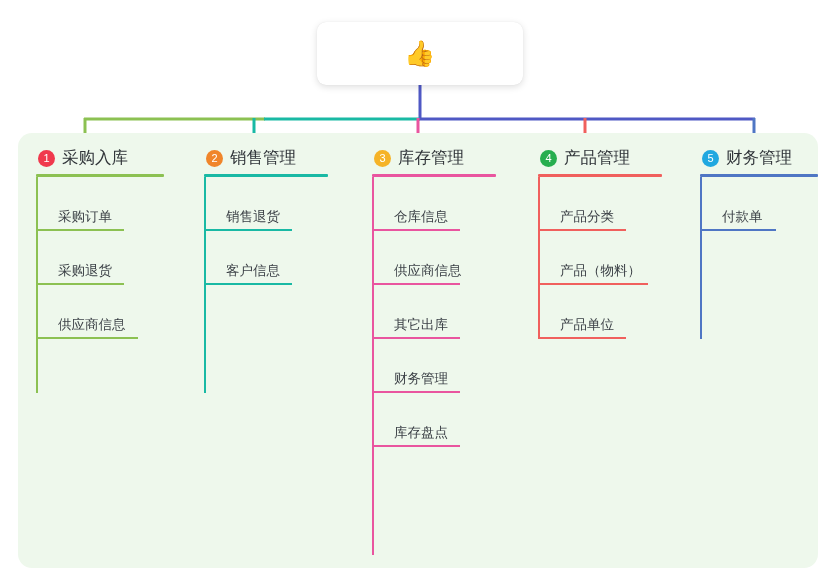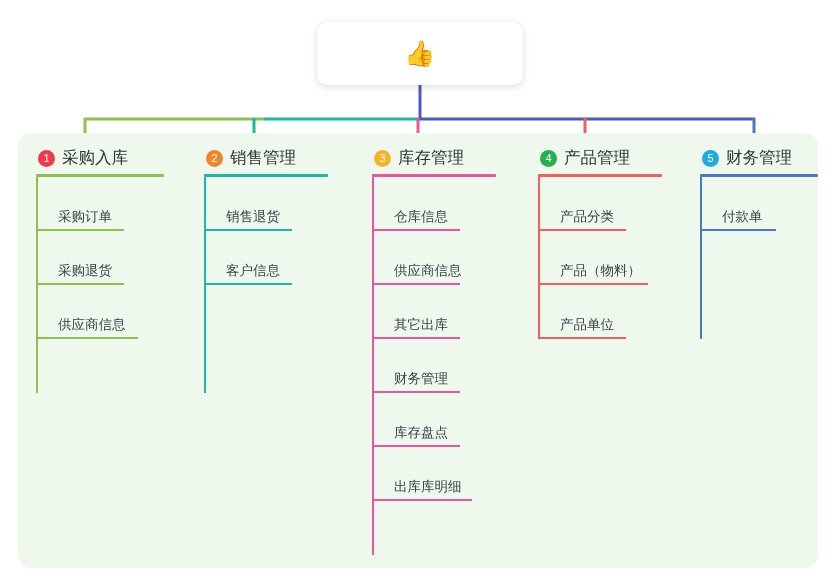--- a/index.html
+++ b/index.html
@@ -194,24 +194,20 @@
               <div class="leaf-rule" style="background: rgb(233, 85, 159); width: 88px;"></div>
             </div>
             <div class="leaf">
               <span class="leaf-label">财务管理</span>
               <div class="leaf-rule" style="background: rgb(233, 85, 159); width: 88px;"></div>
             </div>
             <div class="leaf">
               <span class="leaf-label">库存盘点</span>
               <div class="leaf-rule" style="background: rgb(233, 85, 159); width: 88px;"></div>
             </div>
-            <div class="leaf">
-              <span class="leaf-label">出库库明细</span>
-              <div class="leaf-rule" style="background: rgb(233, 85, 159); width: 100px;"></div>
-            </div>
           </div>
         </div>
         <div class="col" style="left: 520px; top: 12px; width: 124px;">
           <div class="col-head">
             <span class="badge" style="background: rgb(39, 174, 79);">4</span>
             <span class="col-title">产品管理</span>
           </div>
           <div class="col-rule" style="background: rgb(240, 96, 93); width: 124px;"></div>
           <div class="leaves">
             <div class="spine" style="background: rgb(240, 96, 93); height: 162px;"></div>

